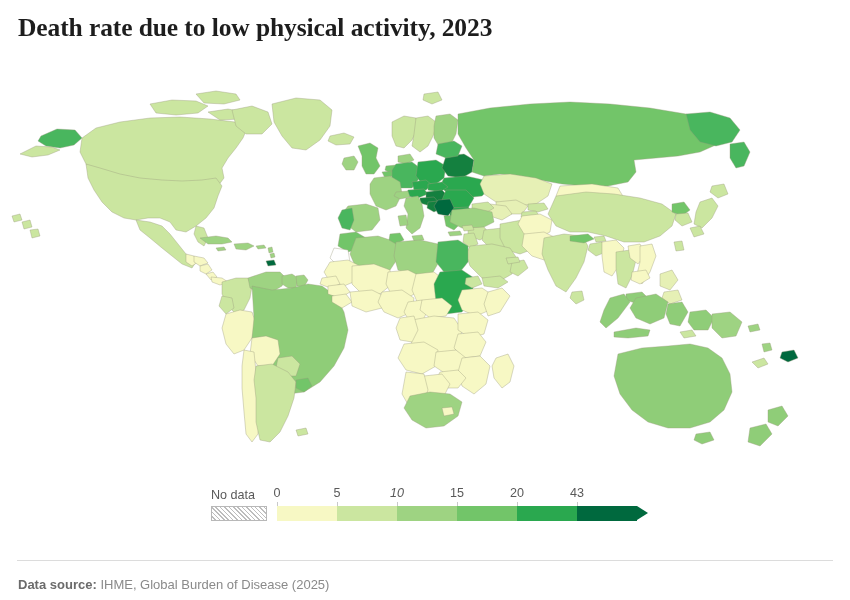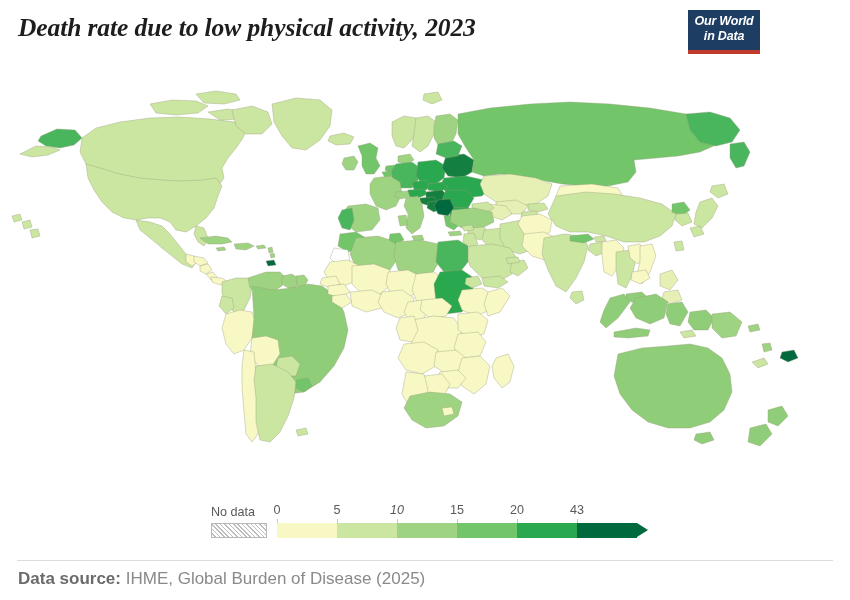--- a/index.html
+++ b/index.html
@@ -15,21 +15,20 @@
     color: #333333;
     position: relative;
   }
 
   
   #header {
     position: absolute;
     left: 0; top: 0;
     width: 774px;
     height: 84px;
-    font-style: italic;
   }
   #chart-title {
     position: absolute;
     left: 18px;
     top: 13px;
     font-family: "Liberation Serif", "DejaVu Serif", serif;
     font-weight: bold;
     font-size: 25.5px;
     line-height: 30px;
     color: #1d1d1d;
@@ -92,21 +91,21 @@
     stroke: #9a9a7d;
     stroke-width: 0.38;
     stroke-linejoin: round;
     vector-effect: non-scaling-stroke;
   }
 
   
   #legend {
     position: absolute;
     left: 0;
-    top: 489px;
+    top: 472px;
     width: 777px;
     height: 60px;
   }
   #nodata-label {
     position: absolute;
     left: 211px;
     top: 16px;
     font-size: 12.6px;
     color: #595959;
     white-space: nowrap;
@@ -175,22 +174,22 @@
   #footer {
     position: absolute;
     left: 0;
     top: 565px;
     width: 850px;
     height: 24px;
   }
   #source-text {
     position: absolute;
     left: 18px;
-    top: 4px;
-    font-size: 17px;
+    top: 12px;
+    font-size: 13px;
     color: #8a8a8a;
     white-space: nowrap;
   }
   #source-text .strong {
     font-weight: bold;
     color: #6b6b6b;
   }
   #license-text {
     position: absolute;
     right: 17px;
@@ -199,25 +198,20 @@
     color: #8a8a8a;
     white-space: nowrap;
   }
 </style>
 </head>
 <body>
 
 <div id="header">
   <div id="chart-title">Death rate due to low physical activity, 2023</div>
 
-  <div id="owid-logo">
-    <div class="logo-line">Our World</div>
-    <div class="logo-line">in Data</div>
-    <div class="logo-rule"></div>
-  </div>
 </div>
 
 <div id="map-wrap">
   <svg id="world-map" viewBox="0 0 850 412" preserveAspectRatio="xMidYMid meet">
     <g id="countries">
 
       <path fill="#49b65e" d="M41,50 L57,43 L75,44 L82,52 L74,59 L60,62 L46,60 L38,55 Z"></path>
       <path fill="#cbe6a0" d="M20,68 L36,60 L52,61 L60,64 L48,69 L32,71 Z"></path>
       <path fill="#cbe6a0" d="M82,52 L96,42 L120,36 L150,32 L180,31 L210,33 L235,36 L248,40 L243,52 L236,62
            L228,72 L222,82 L224,92 L218,100 L200,104 L178,104 L155,103 L130,101 L110,97

